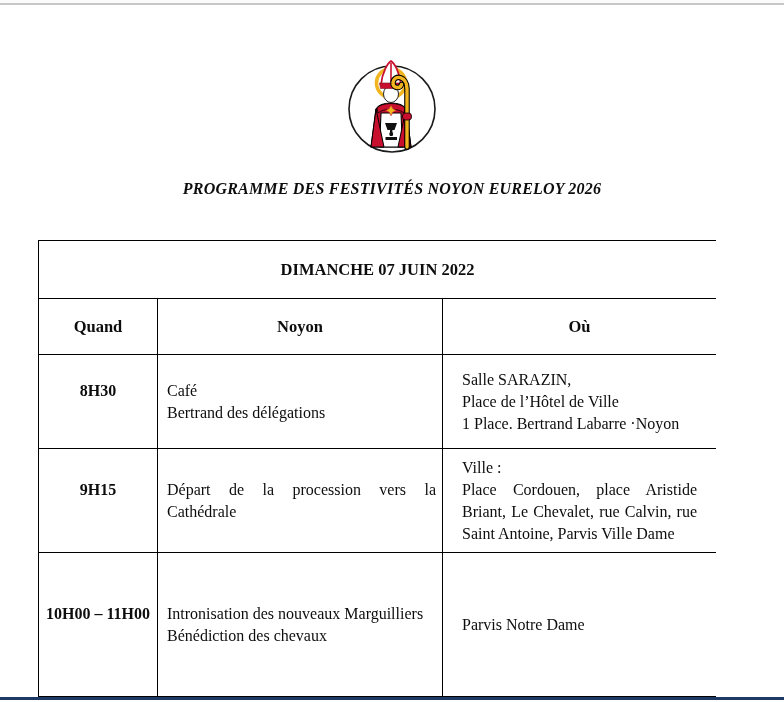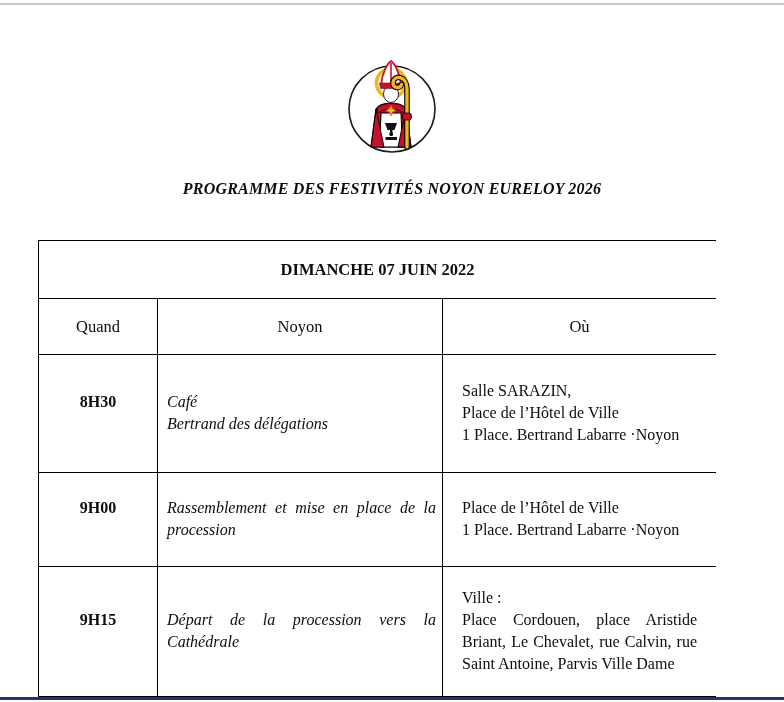--- a/index.html
+++ b/index.html
@@ -16,26 +16,26 @@
   .logo-wrap{position:absolute;top:55px;left:0;width:784px;display:flex;justify-content:center;}
   .doc-title{
     position:absolute;top:180px;left:0;width:784px;text-align:center;
     font-size:16px;font-weight:bold;font-style:italic;letter-spacing:.2px;
   }
 
   .table-wrap{position:absolute;left:38px;top:240px;width:678px;height:497px;overflow:hidden;}
   table{width:678px;height:457px;border-collapse:collapse;table-layout:fixed;}
   th,td{border:1.5px solid #000;overflow:hidden;}
   tr.day-row th{height:55px;font-size:16.5px;font-weight:bold;text-align:center;vertical-align:middle;}
-  tr.col-row th{height:53px;font-size:16.5px;font-weight:normal;text-align:center;vertical-align:middle;}
+  tr.col-row th{height:53px;font-size:16.5px;font-weight:bold;text-align:center;vertical-align:middle;}
   tbody td{vertical-align:middle;font-size:16px;line-height:22px;}
   tr.r1{height:94px;} tr.r2{height:75px;} tr.r3{height:104px;}
   td.cell-quand{text-align:center;font-weight:bold;}
   td.cell-quand .time{display:block;margin-bottom:22px;}
-  td.cell-quoi{font-style:italic;padding:0 6px 0 9px;}
+  td.cell-quoi{padding:0 6px 0 9px;}
   td.cell-quoi .line{text-align:justify;}
   td.cell-ou{padding:0 19px;}
   td.cell-ou .line{text-align:justify;}
 </style>
 </head>
 <body>
 
 <div class="top-edge"></div>
 <div class="top-rule"></div>
 
@@ -102,41 +102,41 @@
           <td class="cell-quoi">
             <div class="line">Café</div>
             <div class="line">Bertrand des délégations</div>
           </td>
           <td class="cell-ou">
             <div class="line">Salle SARAZIN,</div>
             <div class="line">Place de l’Hôtel de Ville</div>
             <div class="line">1 Place. Bertrand Labarre ·Noyon</div>
           </td>
         </tr>
-        <tr class="r2">
-          <td class="cell-quand">
-            <span class="time">9H00</span>
-          </td>
-          <td class="cell-quoi">
-            <div class="line">Rassemblement et mise en place de la procession</div>
-          </td>
-          <td class="cell-ou">
-            <div class="line">Place de l’Hôtel de Ville</div>
-            <div class="line">1 Place. Bertrand Labarre ·Noyon</div>
-          </td>
-        </tr>
         <tr class="r3">
           <td class="cell-quand">
             <span class="time">9H15</span>
           </td>
           <td class="cell-quoi">
             <div class="line">Départ de la procession vers la Cathédrale</div>
           </td>
           <td class="cell-ou">
             <div class="line">Ville :</div>
             <div class="line">Place Cordouen, place Aristide Briant, Le Chevalet, rue Calvin, rue Saint Antoine, Parvis Ville Dame</div>
           </td>
         </tr>
+        <tr class="r4">
+          <td class="cell-quand">
+            <span class="time">10H00 – 11H00</span>
+          </td>
+          <td class="cell-quoi">
+            <div class="line">Intronisation des nouveaux Marguilliers</div>
+            <div class="line">Bénédiction des chevaux</div>
+          </td>
+          <td class="cell-ou">
+            <div class="line">Parvis Notre Dame</div>
+          </td>
+        </tr>
       </tbody>
   </table>
 </div>
 
 <div class="bottom-rule"></div>
 
 </body></html>

